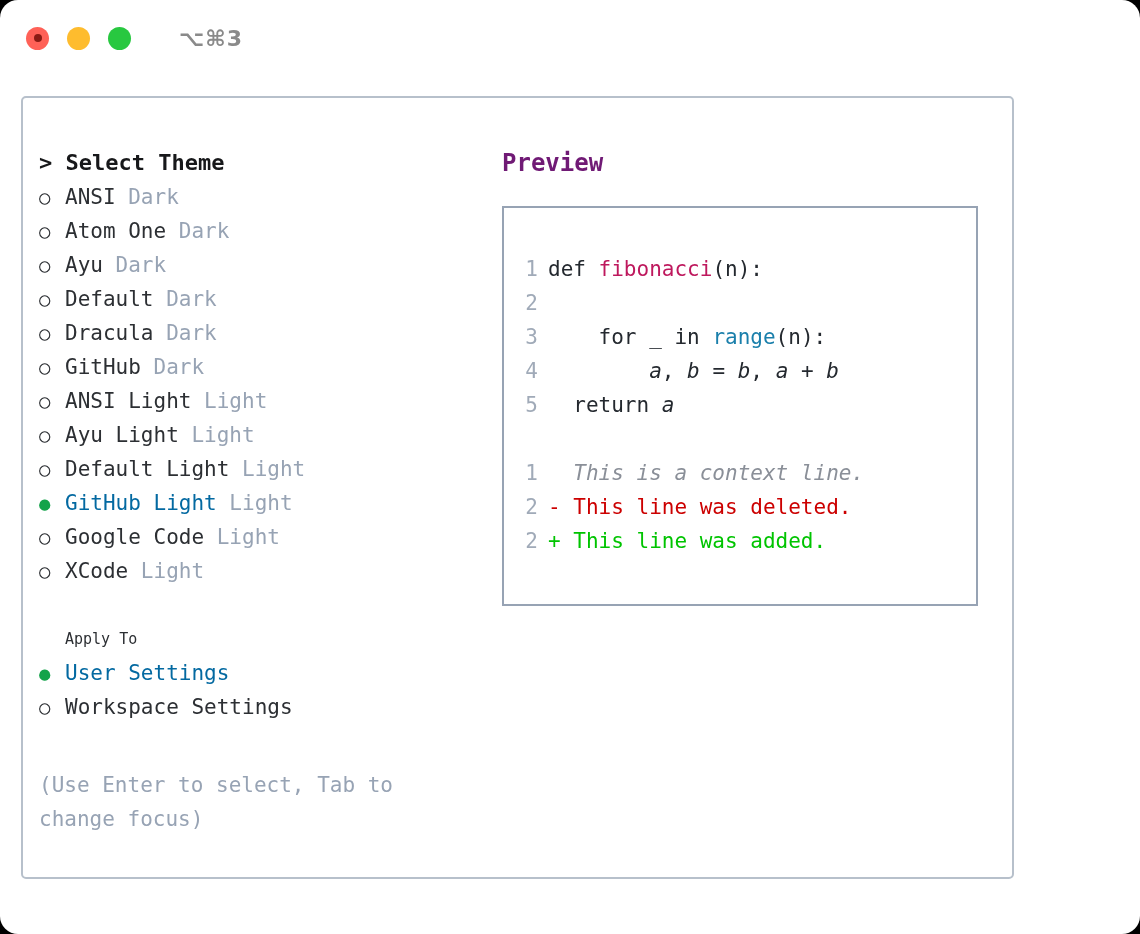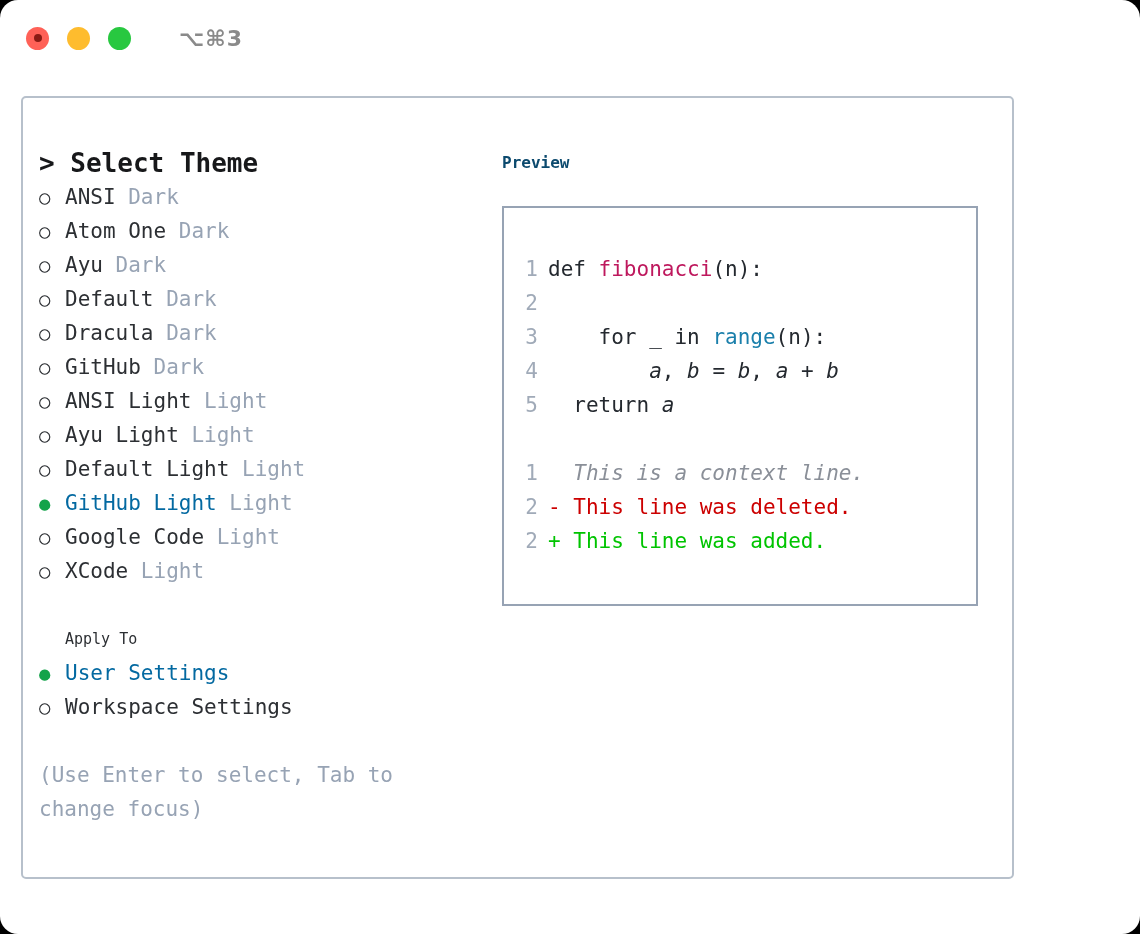--- a/index.html
+++ b/index.html
@@ -87,21 +87,21 @@
 
   
   .left-col {
     position: absolute;
     left: 16px;
     top: 48px;
     width: 440px;
   }
 
   .section-header {
-    font-size: 26px;
+    font-size: 22px;
     font-weight: 700;
     color: #17181a;
     line-height: 34px;
     white-space: pre;
   }
 
   .opt-row {
     display: flex;
     align-items: baseline;
     font-size: 21px;
@@ -125,38 +125,38 @@
     font-size: 15px;
     line-height: 34px;
     color: #2c2f33;
     padding-left: 26px;
     white-space: pre;
   }
 
   .spacer-row { height: 34px; }
 
   .hint {
-    margin-top: 34px;
+    margin-top: 44px;
     font-size: 21px;
     line-height: 34px;
     color: #97a3b4;
     width: 400px;
   }
 
   
   .right-col {
     position: absolute;
     left: 479px;
     top: 48px;
     width: 480px;
   }
   .preview-title {
-    font-size: 16px;
+    font-size: 24px;
     font-weight: 700;
-    color: #0c4a6e;
+    color: #701a75;
     line-height: 34px;
   }
   .preview-box {
     margin-top: 26px;
     width: 476px;
     height: 400px;
     border: 2px solid #97a3b4;
     box-sizing: border-box;
     padding: 44px 0 0 0;
     background: #ffffff;

